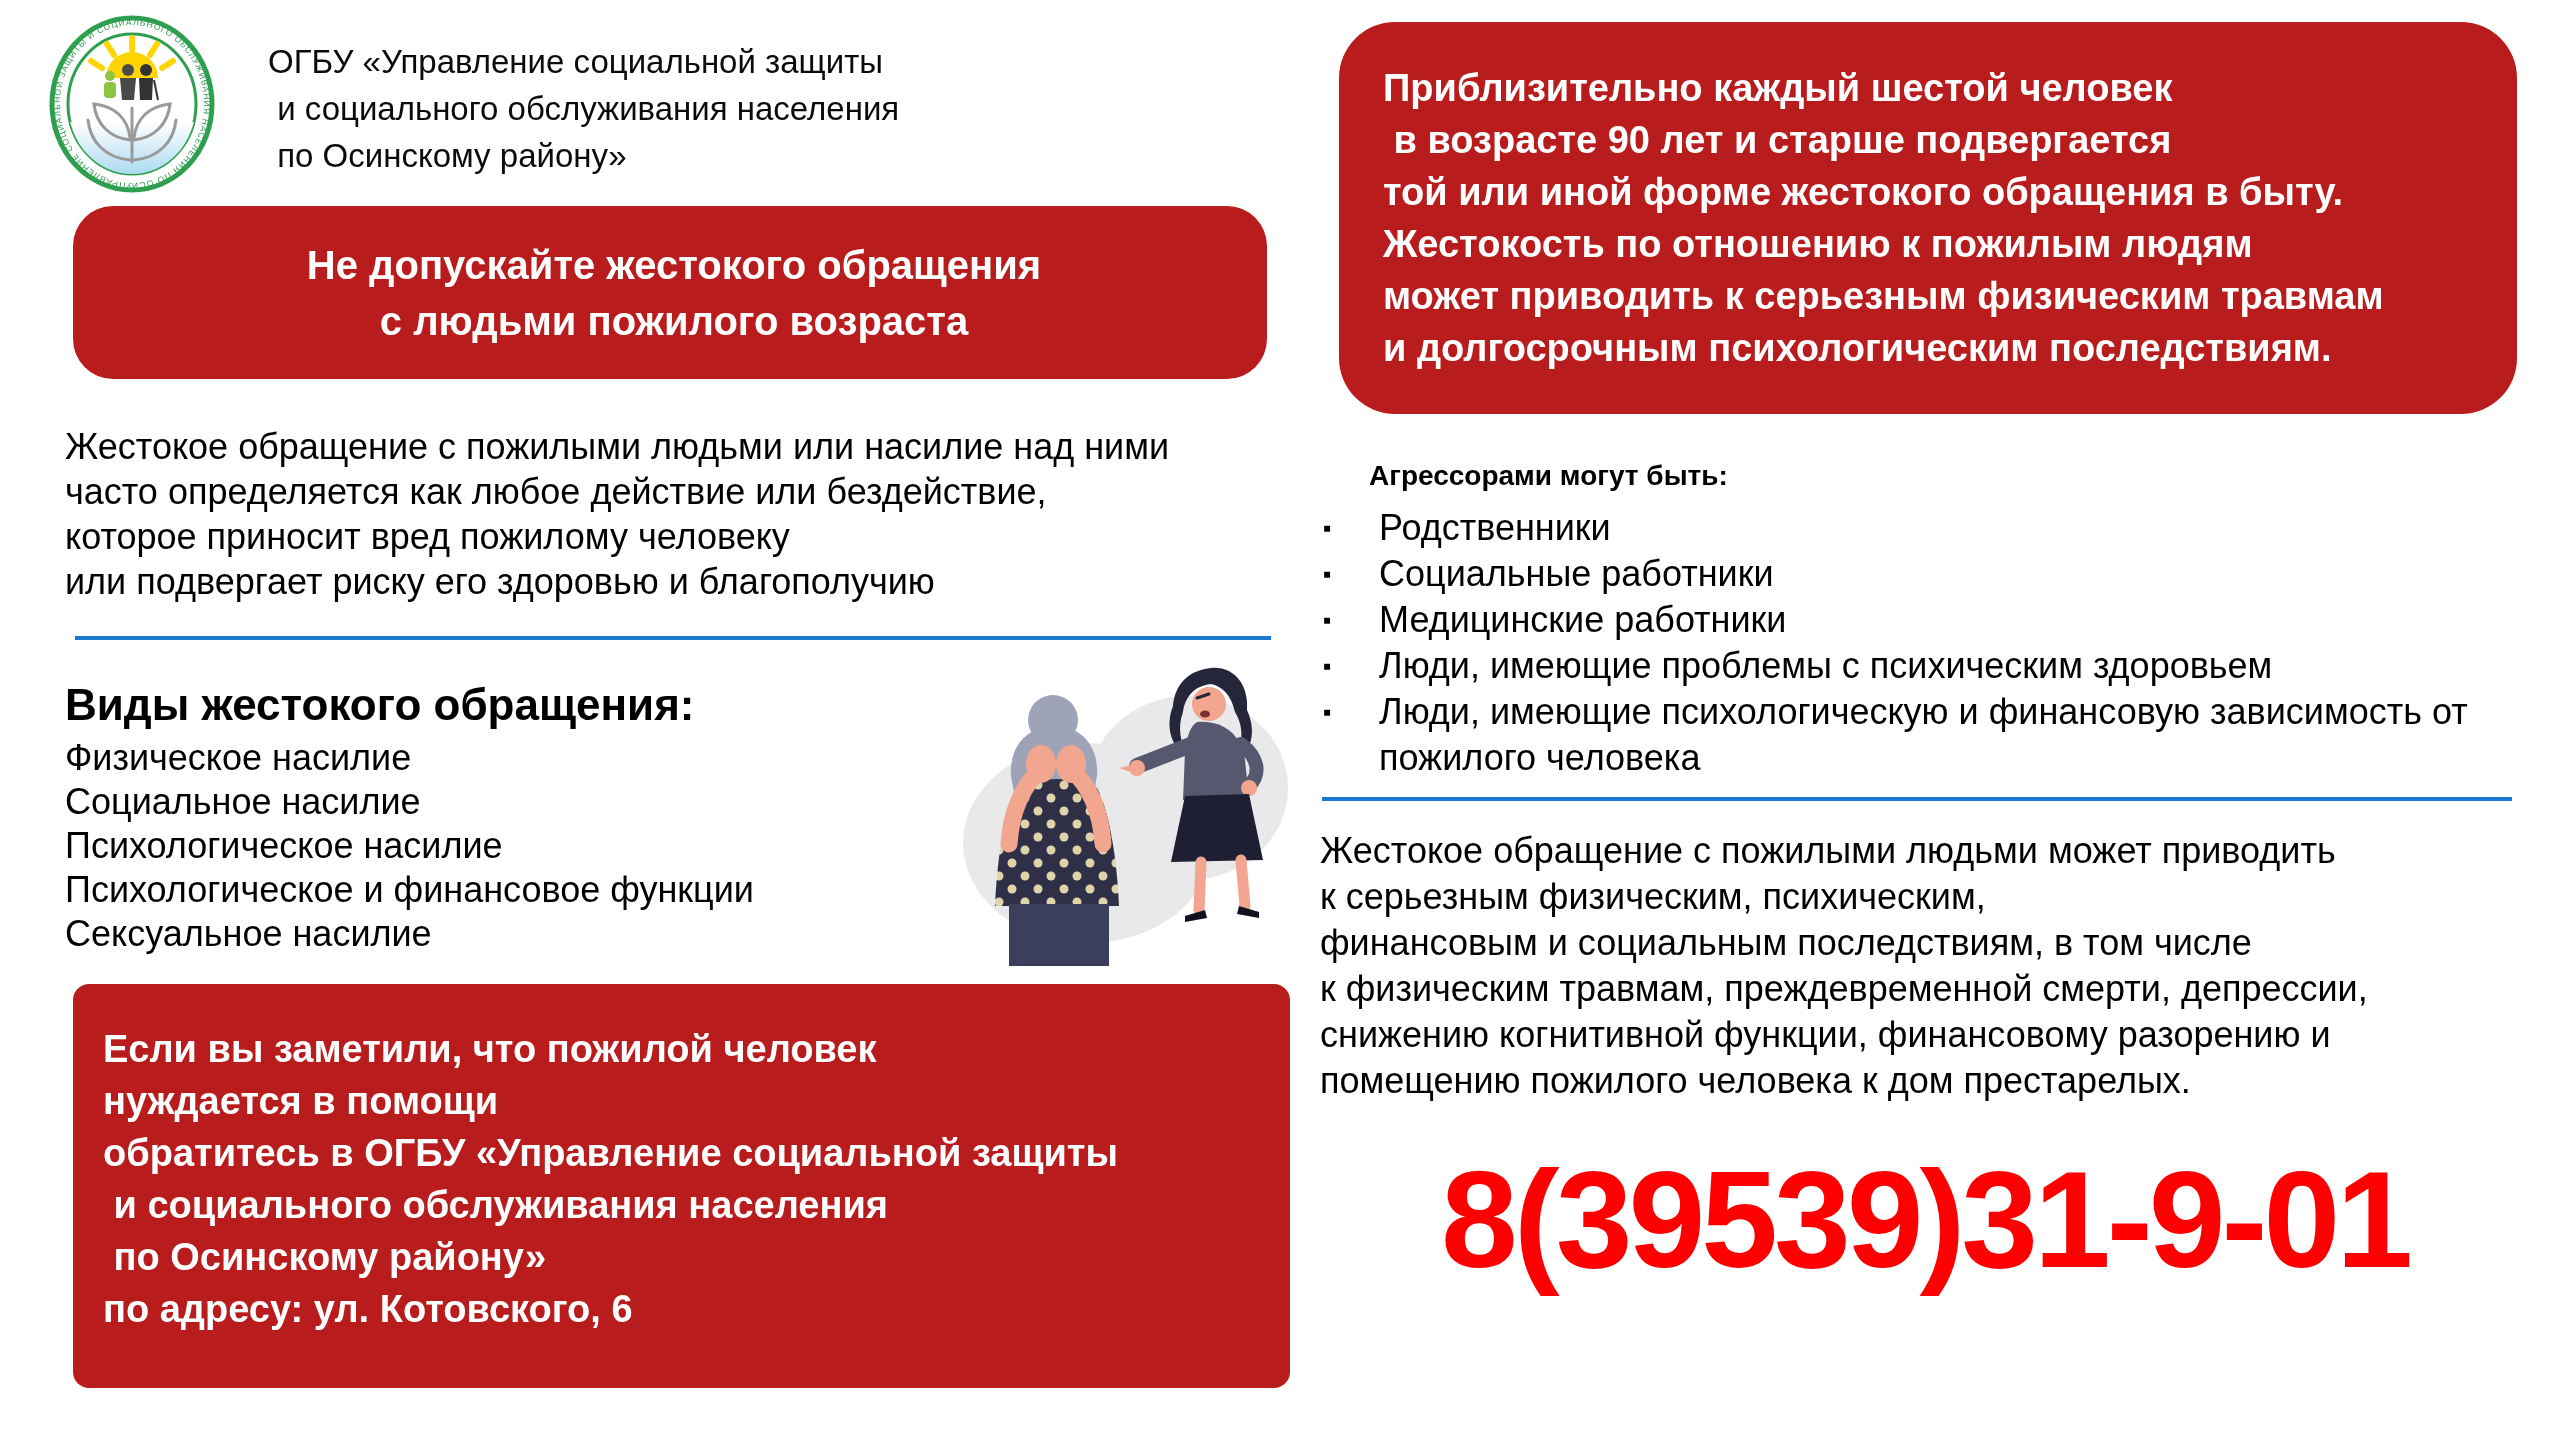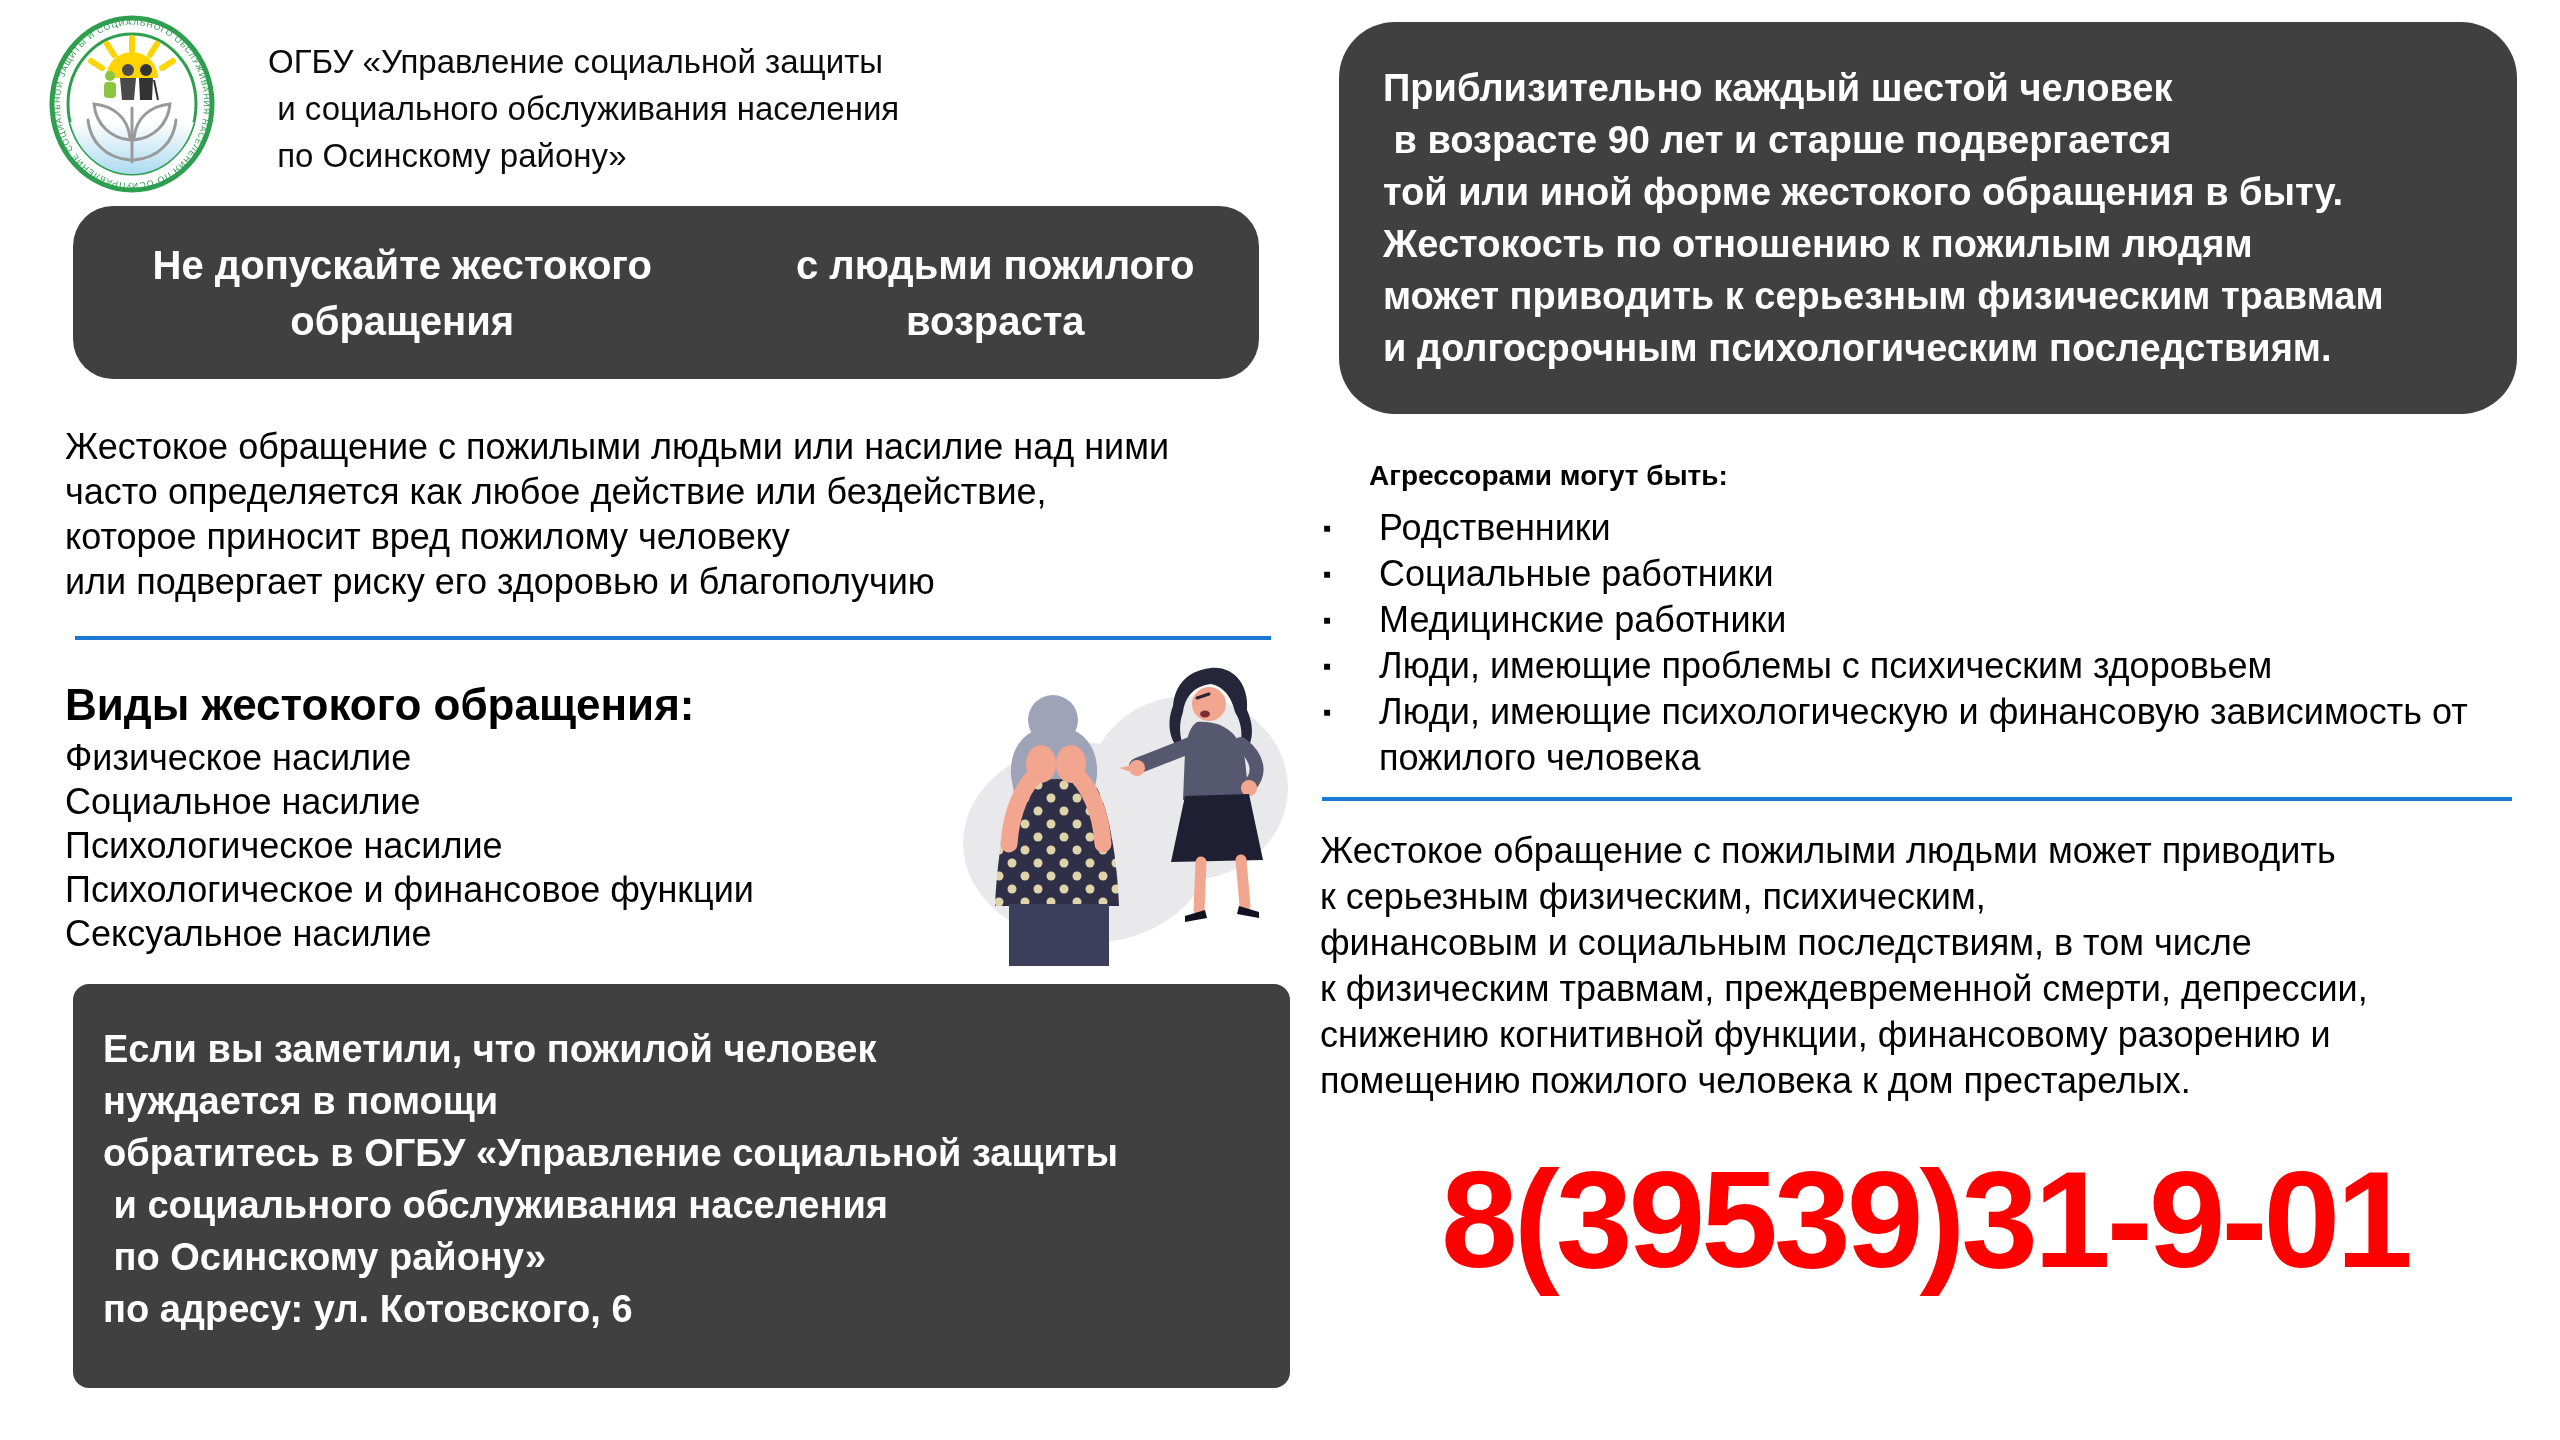--- a/index.html
+++ b/index.html
@@ -7,24 +7,24 @@
     width:2560px;height:1440px;position:relative;background:#ffffff;
     font-family:"Liberation Sans", sans-serif;color:#000;overflow:hidden;
   }
   .abs{position:absolute;}
   .pre{white-space:pre-wrap;}
 
   
   #org-name{left:268px;top:38px;font-size:33px;line-height:47px;color:#0b0b0b;}
 
   
-  .bluebox{background:#404040;color:#ffffff;font-weight:bold;}
+  .bluebox{background:#b91c1c;color:#ffffff;font-weight:bold;}
   #banner{left:73px;top:206px;width:1186px;height:173px;border-radius:40px;
-          display:flex;flex-direction:row;justify-content:center;align-items:center;
-          font-size:40px;line-height:56px;text-align:center;}
+          display:flex;flex-direction:column;justify-content:center;align-items:center;
+          font-size:40px;line-height:56px;text-align:center;padding-left:8px;}
   #help-box{left:73px;top:984px;width:1217px;height:404px;border-radius:16px;
             padding:39px 30px 0 30px;box-sizing:border-box;
             font-size:38px;line-height:52px;}
   #stat-box{left:1339px;top:22px;width:1178px;height:392px;border-radius:56px;
             padding:40px 30px 0 44px;box-sizing:border-box;
             font-size:38px;line-height:52px;}
 
   
   #definition{left:65px;top:424px;width:1240px;font-size:36px;line-height:45px;}
   #definition b{font-weight:normal;}

